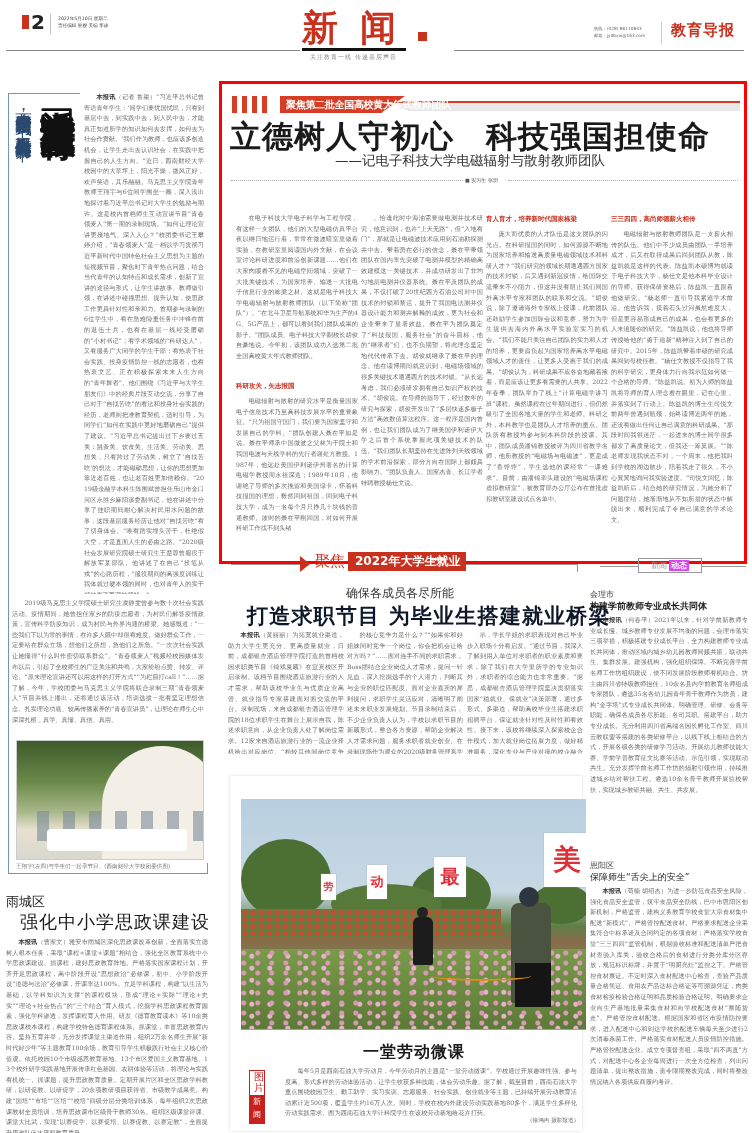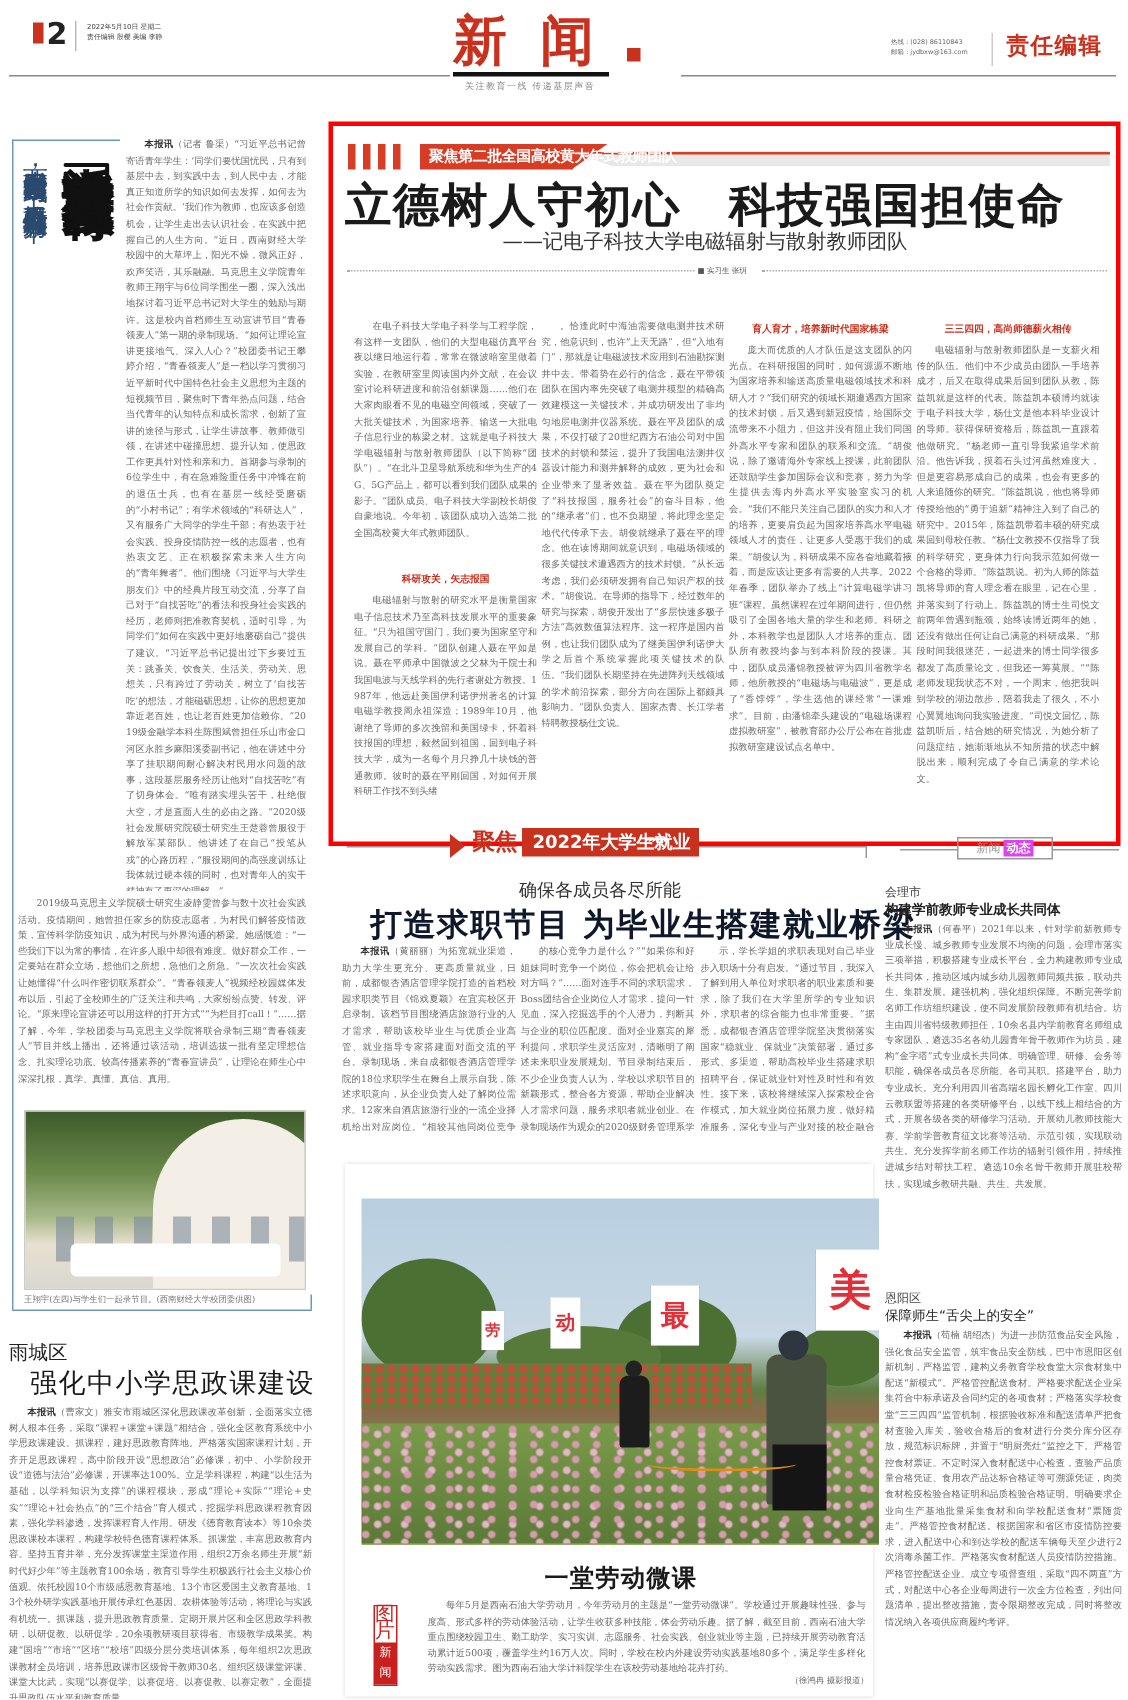--- a/index.html
+++ b/index.html
@@ -52,32 +52,32 @@
 #feature-banner-text{left:286px;top:97px;font-size:10px;font-weight:bold;color:#fff;line-height:15px;white-space:nowrap;letter-spacing:-0.3px}
 #feature-grey{left:380px;top:101px;width:360px;height:10px;background:#e8e8e8;border-top:2px solid #d63d24;clip-path:polygon(0 0,100% 0,100% 100%,8% 100%)}
 #feature-title{left:230px;top:116px;font-size:31px;font-weight:bold;color:#1a1a1a;white-space:nowrap;letter-spacing:1px;font-family:"DejaVu Serif",serif}
 #feature-subtitle{left:335px;top:152px;font-size:13.5px;color:#333;white-space:nowrap}
 #feature-dot-l{left:231px;top:180px;width:232px;border-top:1px dotted #aaa}
 #feature-byline{left:465px;top:177px;font-size:5px;color:#555;white-space:nowrap}
 #feature-dot-r{left:508px;top:180px;width:230px;border-top:1px dotted #aaa}
 .fcol{top:213px;width:122px}
 #fcol1{left:236px;height:166px}
 #fcol2{left:361px;height:346px}
-.subhead{font-family:"DejaVu Serif",serif;font-size:6.5px;font-weight:bold;color:#c8311e;text-align:center;text-indent:0;line-height:12px}
+.subhead{font-family:"DejaVu Serif",serif;font-size:6.5px;font-weight:bold;color:#c8311e;text-align:left;text-indent:0;line-height:12px}
 #fcol1-sub{left:236px;top:380px;width:122px}
 #fcol1b{left:236px;top:396px;width:122px;height:160px}
 #fcol3-sub{left:486px;top:213px;width:122px}
 #fcol3b{left:486px;top:229px;width:122px;height:330px}
 #fcol4-sub{left:611px;top:213px;width:122px}
 #fcol4b{left:611px;top:229px;width:122px;height:330px}
 
 
 #jobs-rule-l{left:231px;top:564px;width:78px;height:1px;background:#999}
 #jobs-chev{left:300px;top:556px;width:0;height:0;border-top:8px solid transparent;border-bottom:8px solid transparent;border-left:10px solid #c8311e}
-#jobs-focus{left:315px;top:552px;font-size:15px;font-weight:bold;color:#c8311e;white-space:nowrap}
+#jobs-focus{left:315px;top:552px;font-size:15px;font-weight:normal;color:#c8311e;white-space:nowrap}
 #jobs-banner{left:348px;top:552px;width:118px;height:19px;background:#c8311e}
 #jobs-banner-text{left:355px;top:553px;font-size:12px;font-weight:bold;color:#fff;white-space:nowrap;line-height:17px}
 #jobs-arrows{left:430px;top:555px;font-size:7px;color:#fff;letter-spacing:-1px}
 #jobs-rule-r{left:466px;top:564px;width:112px;height:1px;background:#999}
 #jobs-rule-rv{left:577px;top:564px;width:1px;height:8px;background:#999}
 #jobs-school{left:346px;top:585px;font-size:12px;color:#333;white-space:nowrap}
 #jobs-title{left:247px;top:602px;font-size:21px;font-weight:bold;color:#0f172a;white-space:nowrap;letter-spacing:1.2px}
 .jcol{top:630px;width:116px;height:124px}
 #jcol1{left:228px}
 #jcol2{left:347px}
@@ -91,21 +91,21 @@
 #photo .flowers{position:absolute;left:0;top:150px;width:100%;height:80px;background:radial-gradient(circle at 20% 40%,#d89ab0 2px,transparent 3px) 0 0/14px 10px,radial-gradient(circle at 60% 60%,#e5b4c8 2px,transparent 3px) 0 0/18px 12px,linear-gradient(180deg,#7a9a4a,#5c7a38)}
 #photo .redflowers{position:absolute;left:0;top:110px;width:260px;height:30px;background:radial-gradient(circle,#c84a3a 2px,transparent 3px) 0 0/8px 7px,#6a7a3a}
 #photo .person1{position:absolute;left:172px;top:118px;width:20px;height:48px;background:#1c1c1c;border-radius:6px 6px 2px 2px}
 #photo .person1 .head{position:absolute;left:4px;top:-10px;width:11px;height:11px;border-radius:50%;background:#222}
 #photo .person2{position:absolute;left:270px;top:104px;width:40px;height:100px;background:#4a5240;border-radius:8px 8px 2px 2px}
 #photo .person2 .head{position:absolute;left:8px;top:-16px;width:20px;height:20px;border-radius:50%;background:#2e3640}
 #photo .person2 .legs{position:absolute;left:4px;top:60px;width:36px;height:44px;background:#151515}
 #photo .hose{position:absolute;left:190px;top:172px;width:100px;height:10px;border-bottom:2px solid #e08a1a;border-radius:0 0 50% 50%}
 #photo-title{left:363px;top:1042px;font-size:16px;font-weight:bold;color:#1a1a1a;letter-spacing:1px;white-space:nowrap}
 #photo-tag{left:249px;top:1070px;width:16px;height:54px;border:1px solid #c8201e}
-#photo-tag-top{left:250px;top:1071px;width:14px;height:24px;font-size:13px;line-height:11px;color:#c8201e;text-align:left;background:#fff}
+#photo-tag-top{left:250px;top:1071px;width:14px;height:24px;font-size:10px;line-height:11px;color:#c8201e;text-align:right;background:#fff}
 #photo-tag-bot{left:250px;top:1095px;width:14px;height:28px;background:#c8201e;color:#fff;font-size:8px;line-height:13px;text-align:center}
 #photo-body{left:285px;top:1066px;width:292px;height:60px}
 #photo-credit{left:527px;top:1117px;font-size:5.6px;color:#666;white-space:nowrap;font-family:"DejaVu Serif",serif}
 
 
 #news-rule-l{left:600px;top:566px;width:38px;height:1px;background:#999}
 #news-box{left:638px;top:558px;width:64px;height:15px;border:1px solid #999;display:flex;align-items:center;justify-content:center;gap:2px}
 #news-label-a{font-size:8px;color:#999}
 #news-label-b{font-size:8px;color:#fff;background:#d946ef;padding:0 2px;font-weight:bold}
 #news-rule-r{left:702px;top:566px;width:44px;height:1px;background:#999}
@@ -134,21 +134,21 @@
 <div class="abs" id="masthead">新闻</div>
 <div class="abs" id="masthead-seal"></div>
 <div class="abs" id="masthead-rule"></div>
 <div class="abs" id="slogan">关注教育一线  传递基层声音</div>
 <div class="abs" id="header-rule-r"></div>
 <div class="abs" id="contact">
   <div>热线：(028) 86110843</div>
   <div>邮箱：jydbxw@163.com</div>
 </div>
 <div class="abs" id="header-sep2"></div>
-<div class="abs" id="brand">责任编辑</div>
+<div class="abs" id="brand">教育导报</div>
 
 <div class="abs" id="left-box-line"></div>
 <div class="abs" id="left-box-vline"></div>
 <div class="abs" id="left-subtitle">西南财经大学创新途径与形式，提升思政工作针对性和亲和力——</div>
 <div class="abs" id="left-title">「青春领麦人」激发理论宣讲新活力</div>
 <div class="abs body-text" id="left-col1">
   <span class="lead">本报讯</span><span>（记者 鲁渠）</span><span>“习近平总书记曾寄语青年学生：‘同学们要忧国忧民，只有到基层中去，到实践中去，到人民中去，才能真正知道所学的知识如何去发挥，如何去为社会作贡献。’我们作为教师，也应该多创造机会，让学生走出去认识社会，在实践中把握自己的人生方向。”近日，西南财经大学校园中的大草坪上，阳光不燥，微风正好，欢声笑语，其乐融融。马克思主义学院青年教师王翔宇与6位同学围坐一圈，深入浅出地探讨着习近平总书记对大学生的勉励与期许。这是校内首档师生互动宣讲节目“青春领麦人”第一期的录制现场。“如何让理论宣讲更接地气、深入人心？”校团委书记王攀婷介绍，“青春领麦人”是一档以学习贯彻习近平新时代中国特色社会主义思想为主题的短视频节目，聚焦时下青年热点问题，结合当代青年的认知特点和成长需求，创新了宣讲的途径与形式，让学生讲故事、教师做引领，在讲述中碰撞思想、提升认知，使思政工作更具针对性和亲和力。首期参与录制的6位学生中，有在急难险重任务中冲锋在前的退伍士兵，也有在基层一线经受磨砺的“小村书记”；有学术领域的“科研达人”，又有服务广大同学的学生干部；有热衷于社会实践、投身疫情防控一线的志愿者，也有热衷文艺、正在积极探索未来人生方向的“青年舞者”。他们围绕《习近平与大学生朋友们》中的经典片段互动交流，分享了自己对于“自找苦吃”的看法和投身社会实践的经历，老师则把准教育契机，适时引导，为同学们“如何在实践中更好地磨砺自己”提供了建议。“习近平总书记提出过下乡要过五关：跳蚤关、饮食关、生活关、劳动关、思想关，只有跨过了劳动关，树立了‘自找苦吃’的想法，才能磁砺思想，让你的思想更加靠近老百姓，也让老百姓更加信赖你。”2019级金融学本科生陈围斌曾担任乐山市金口河区永胜乡麻阳溪委副书记，他在讲述中分享了挂职期间耐心解决村民用水问题的故事，这段基层服务经历让他对“自找苦吃”有了切身体会。“唯有踏实埋头苦干，杜绝假大空，才是直面人生的必由之路。”2020级社会发展研究院硕士研究生王楚蓉曾服役于解放军某部队。他讲述了在自己“投笔从戎”的心路历程，“服役期间的高强度训练让我体就过硬本领的同时，也对青年人的实干精神有了更深的理解。”</span>
 </div>
 <div class="abs body-text" id="left-col-full">2019级马克思主义学院硕士研究生凌静雯曾参与数十次社会实践活动。疫情期间，她曾担任家乡的防疫志愿者，为村民们解答疫情政策，宣传科学防疫知识，成为村民与外界沟通的桥梁。她感慨道：“一些我们下以为常的事情，在许多人眼中却很有难度。做好群众工作，一定要站在群众立场，想他们之所想，急他们之所急。”一次次社会实践让她懂得“什么叫作密切联系群众”。“青春领麦人”视频经校园媒体发布以后，引起了全校师生的广泛关注和共鸣，大家纷纷点赞、转发、评论。“原来理论宣讲还可以用这样的打开方式”“为栏目打call！”……据了解，今年，学校团委与马克思主义学院将联合录制三期“青春领麦人”节目并线上播出，还将通过该活动，培训选拔一批有坚定理想信念、扎实理论功底、较高传播素养的“青春宣讲员”，让理论在师生心中深深扎根，真学、真懂、真信、真用。</div>
 <div class="abs" id="left-photo">

